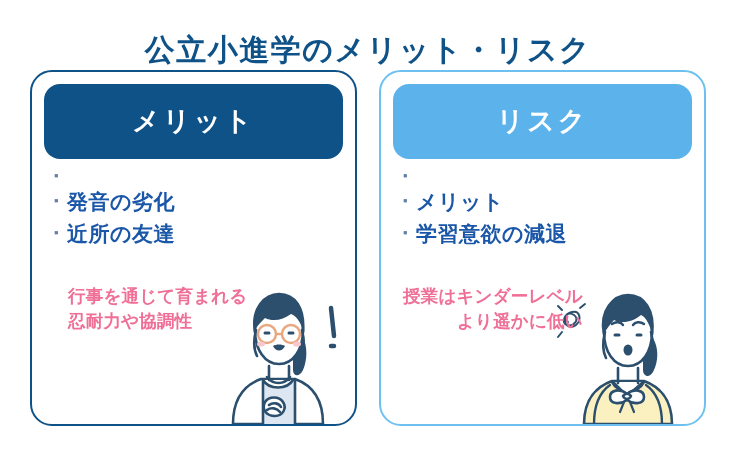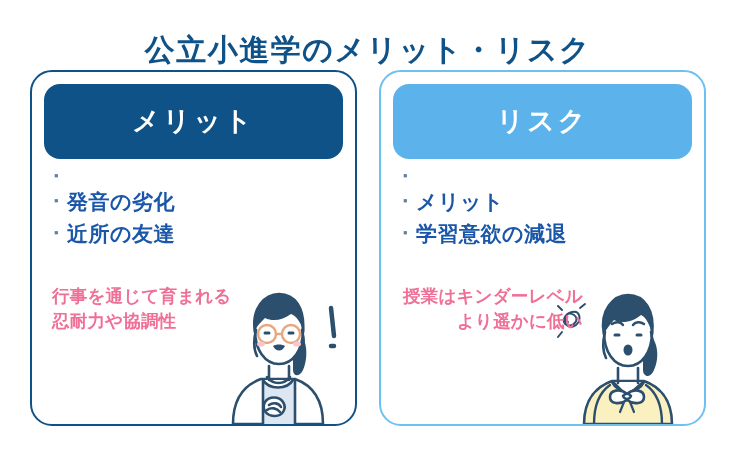--- a/index.html
+++ b/index.html
@@ -107,21 +107,21 @@
     color: #5f7fa6;
     font-size: 13px;
     line-height: 1;
     position: relative;
     top: -4px;
   }
 
   
   .note {
     position: absolute;
-    left: 20px;
+    left: 36px;
     top: 212px;
     font-size: 17.5px;
     font-weight: bold;
     color: #ef6f97;
     line-height: 1.45;
     letter-spacing: 0.2px;
     white-space: pre-line;
     z-index: 3;
   }
   .card--risk .note {

